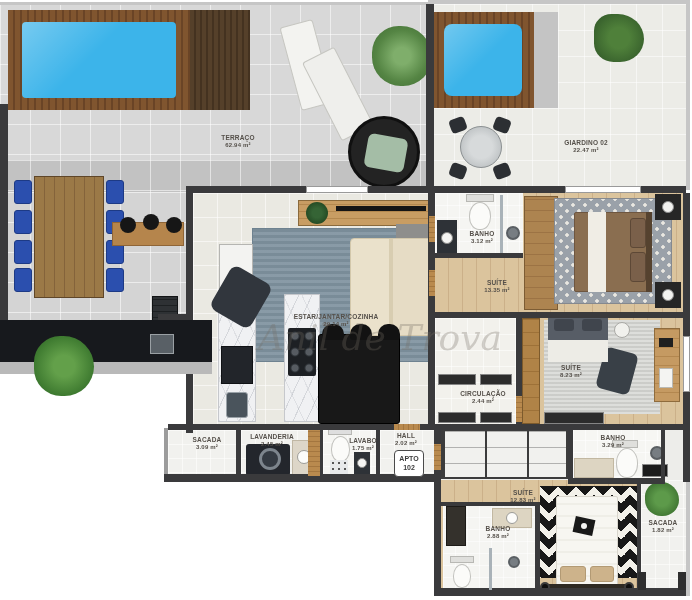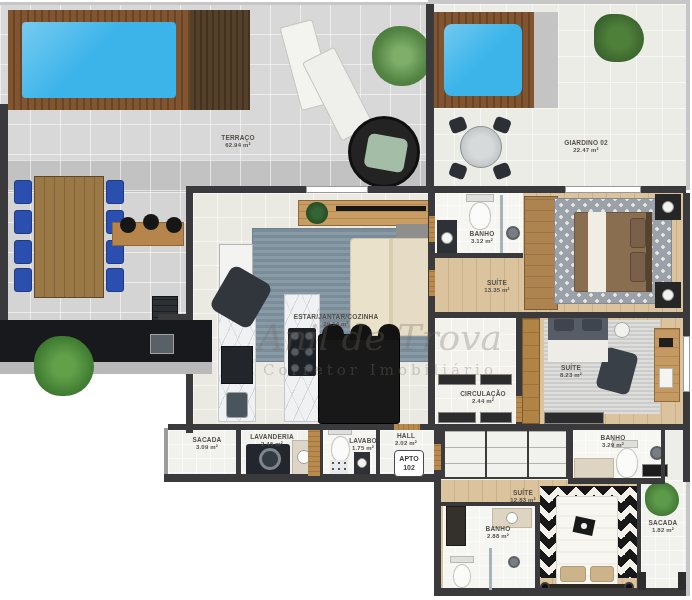--- a/index.html
+++ b/index.html
@@ -294,16 +294,15 @@
     <span class="area">1.82 m²</span>
   </div>
 
   <div class="badge" style="left:394px;top:450px;width:30px;height:27px;">
     <span style="display:block;">APTO</span>
     <span style="display:block;">102</span>
   </div>
 
   <div class="wm">
     <div class="wm-1">Anil de Trova</div>
-    <div class="wm-2">Corretor Imobiliário</div>
   </div>
 
 </div>
 
 </body></html>

